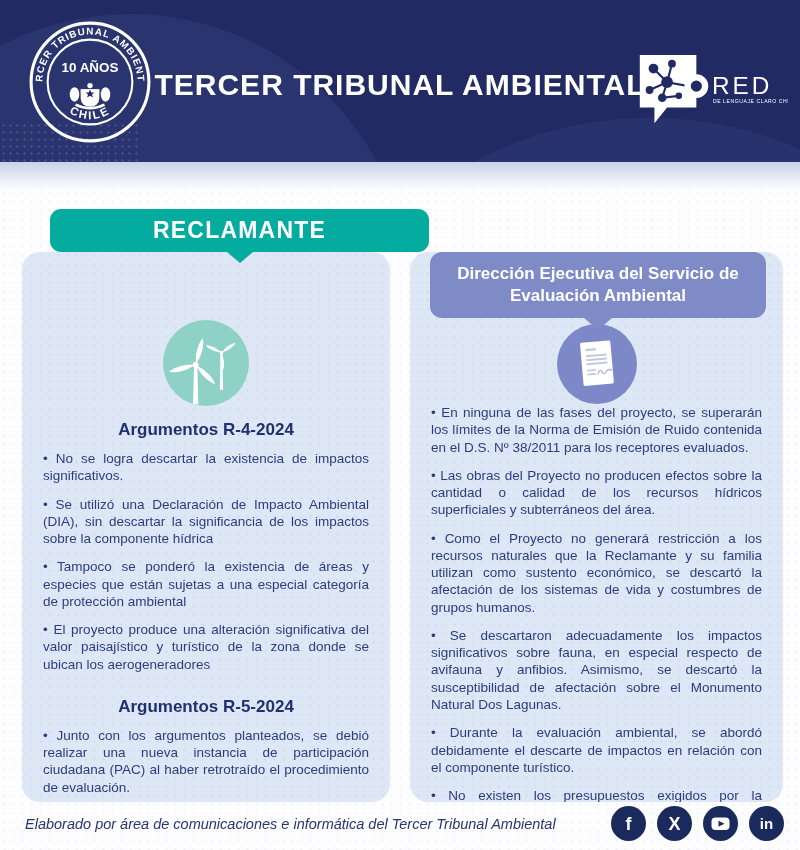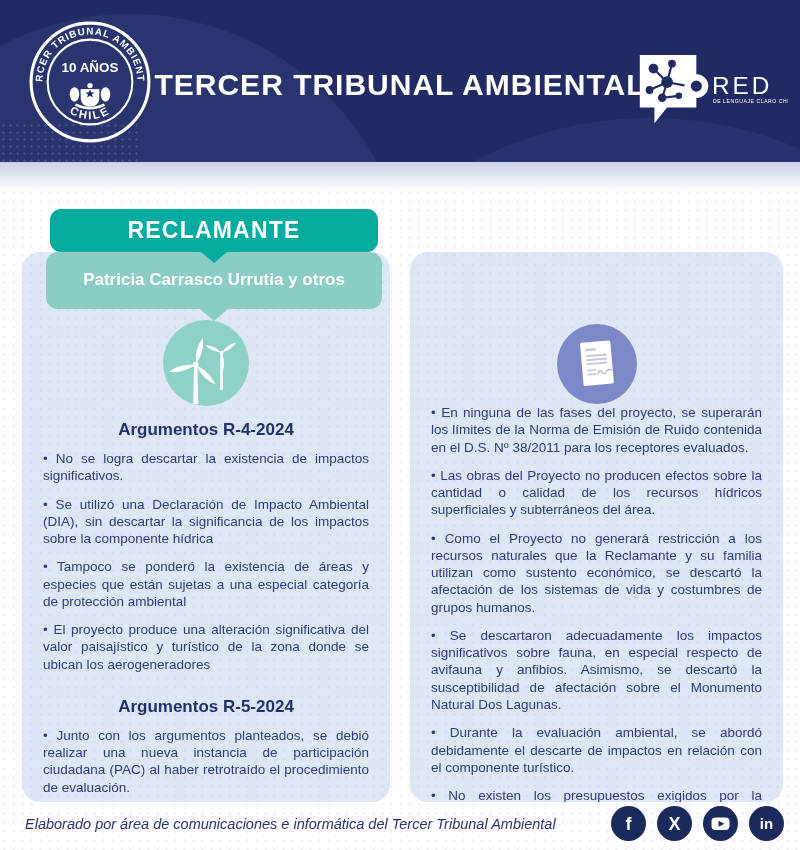--- a/index.html
+++ b/index.html
@@ -18,21 +18,21 @@
   .header-fade{position:absolute;left:0;top:162px;width:800px;height:28px;
     background:linear-gradient(#CBD3E8,rgba(255,255,255,0));}
   .seal{position:absolute;left:28px;top:20px;width:124px;height:124px;}
   .page-title{position:absolute;left:0;right:0;top:68px;margin:0;text-align:center;
     color:#ffffff;font-size:30px;font-weight:800;letter-spacing:1px;}
   .redlogo{position:absolute;right:12px;top:50px;width:156px;height:80px;}
   
   .card{position:absolute;top:252px;height:550px;background:#DDE7F6;border-radius:18px;overflow:hidden;}
   .card.left{left:22px;width:368px;}
   .card.right{left:410px;width:373px;}
-  .badge{position:absolute;top:209px;width:328px;height:43px;border-radius:11px;
+  .badge{position:absolute;top:209px;width:379px;height:43px;border-radius:11px;
     color:#fff;font-weight:800;font-size:23px;letter-spacing:1.2px;
     display:flex;align-items:center;justify-content:center;z-index:4;}
   .badge::after{content:"";position:absolute;top:100%;left:50%;margin-left:-13px;
     border-left:13px solid transparent;border-right:13px solid transparent;}
   .badge.teal{left:50px;background:#04ACA0;}
   .badge.teal::after{border-top:11px solid #04ACA0;}
   .badge.purple{left:434px;background:#3C4A9C;}
   .badge.purple::after{border-top:11px solid #3C4A9C;}
   .banner{position:absolute;top:252px;width:336px;border-radius:12px;color:#fff;
     font-weight:700;font-size:17px;line-height:1.3;text-align:center;
@@ -116,21 +116,20 @@
         </g>
         <circle cx="66" cy="36" r="9" fill="#212A63" stroke="#ffffff" stroke-width="6.5"></circle>
       </g>
       <text x="82" y="44" fill="#ffffff" font-size="25" letter-spacing="3" font-weight="500" font-family="Liberation Sans, sans-serif">RED</text>
       <text x="83" y="53" fill="#ffffff" font-size="5.2" letter-spacing="0.6" font-family="Liberation Sans, sans-serif">DE LENGUAJE CLARO CHILE</text>
     </svg>
   </header>
   <div class="header-fade"></div>
 
   <div class="badge teal">RECLAMANTE</div>
-  <div class="banner teal">Patricia Carrasco Urrutia y otros</div>
 
   <section class="card left">
     <div class="card-body">
       <h2 class="arg-heading">Argumentos R-4-2024</h2>
       <p class="bullet">No se logra descartar la existencia de impactos significativos.</p>
       <p class="bullet">Se utilizó una Declaración de Impacto Ambiental (DIA), sin descartar la significancia de los impactos sobre la componente hídrica</p>
       <p class="bullet">Tampoco se ponderó la existencia de áreas y especies que están sujetas a una especial categoría de protección ambiental</p>
       <p class="bullet">El proyecto produce una alteración significativa del valor paisajístico y turístico de la zona donde se ubican los aerogeneradores</p>
       <h2 class="arg-heading second">Argumentos R-5-2024</h2>
       <p class="bullet">Junto con los argumentos planteados, se debió realizar una nueva instancia de participación ciudadana (PAC) al haber retrotraído el procedimiento de evaluación.</p>
@@ -167,20 +166,21 @@
             <path d="M0,-2 C3.4,-8 4.4,-24 0,-32 C-4.4,-24 -3.4,-8 0,-2 Z"></path>
           </g>
         <g transform="rotate(255)">
             <path d="M0,-2 C3.4,-8 4.4,-24 0,-32 C-4.4,-24 -3.4,-8 0,-2 Z"></path>
           </g>
         <circle r="3.4"></circle>
       </g>
     </g>
   </svg>
 
+  <div class="banner purple">Dirección Ejecutiva del Servicio de Evaluación Ambiental</div>
 
   <section class="card right">
     <div class="card-body">
       <p class="bullet">En ninguna de las fases del proyecto, se superarán los límites de la Norma de Emisión de Ruido contenida en el D.S. Nº 38/2011 para los receptores evaluados.</p>
       <p class="bullet">Las obras del Proyecto no producen efectos sobre la cantidad o calidad de los recursos hídricos superficiales y subterráneos del área.</p>
       <p class="bullet">Como el Proyecto no generará restricción a los recursos naturales que la Reclamante y su familia utilizan como sustento económico, se descartó la afectación de los sistemas de vida y costumbres de grupos humanos.</p>
       <p class="bullet">Se descartaron adecuadamente los impactos significativos sobre fauna, en especial respecto de avifauna y anfibios. Asimismo, se descartó la susceptibilidad de afectación sobre el Monumento Natural Dos Lagunas.</p>
       <p class="bullet">Durante la evaluación ambiental, se abordó debidamente el descarte de impactos en relación con el componente turístico.</p>
       <p class="bullet">No existen los presupuestos exigidos por la normativa vigente para la apertura de un proceso PAC.</p>
     </div>

